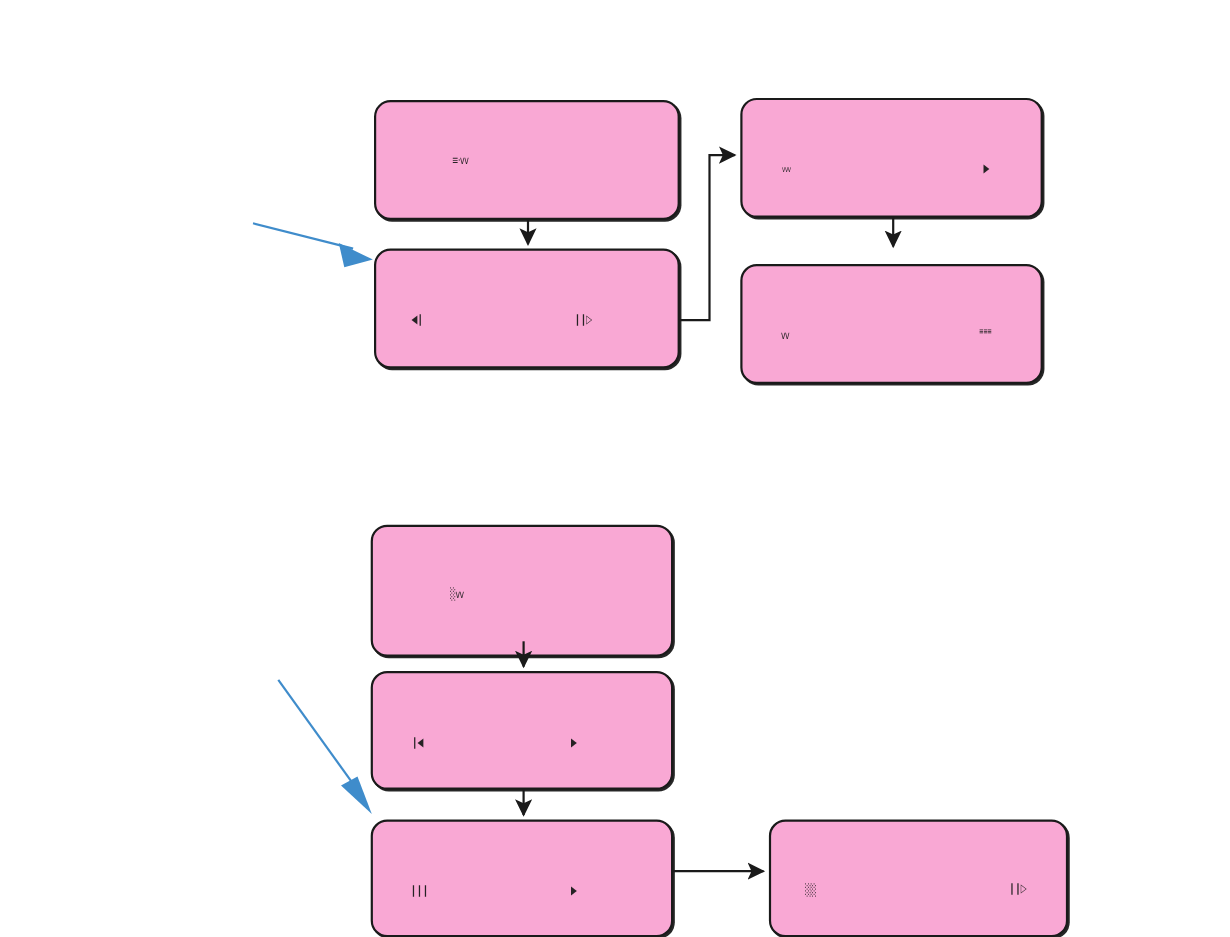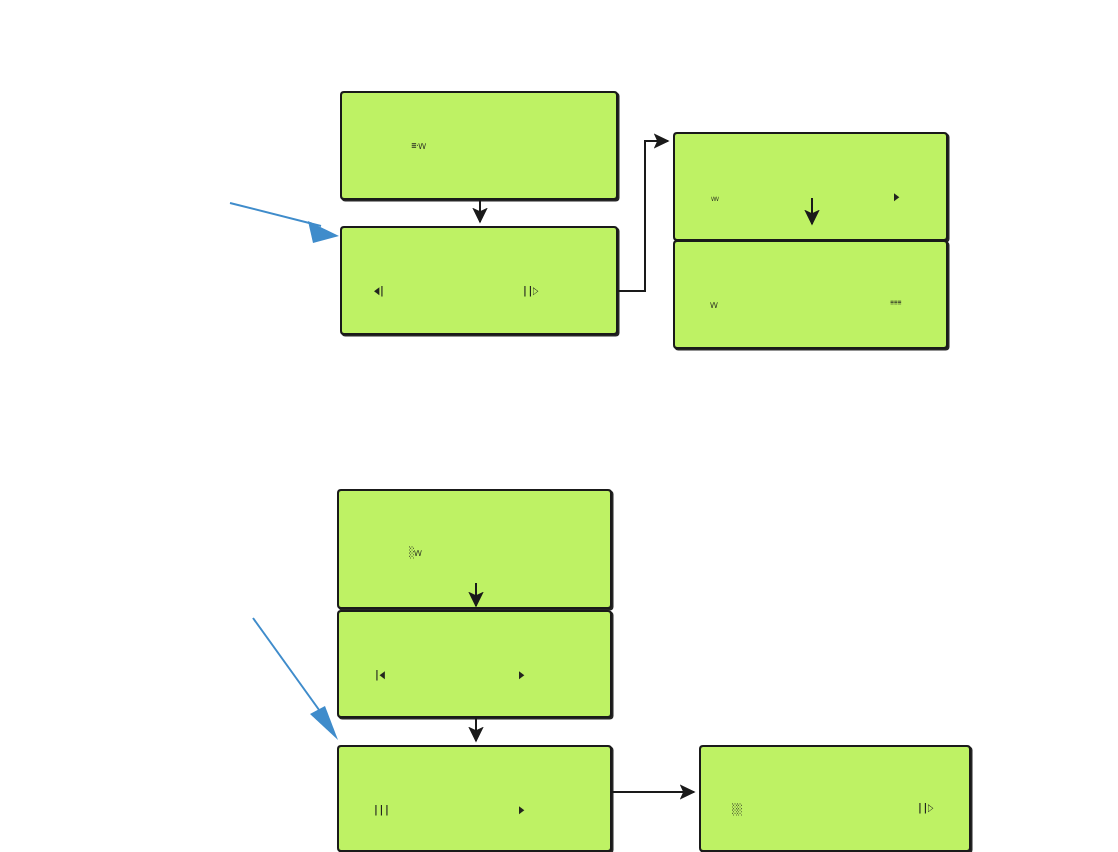--- a/index.html
+++ b/index.html
@@ -2,23 +2,23 @@
 <html><head>
 <meta charset="utf-8">
 <style>
   html,body{margin:0;padding:0;background:#ffffff;}
   body{width:1118px;height:852px;position:relative;overflow:hidden;
        font-family:"Liberation Sans", sans-serif;}
   #canvas{position:absolute;left:0;top:0;width:1118px;height:852px;}
 
   .node{
     position:absolute;
-    background:#bef264;
+    background:#f9a8d4;
     border:2.5px solid #1a1a1a;
-    border-radius:4px;
+    border-radius:15px;
     box-sizing:border-box;
     box-shadow:1.5px 1.5px 0 0 rgba(20,20,20,0.92);
   }
   
   .gl{
     display:inline-block;
     font-size:5px;
     line-height:5px;
     letter-spacing:-0.4px;
     color:#1b1b1b;
@@ -43,31 +43,31 @@
 
   <div class="node" style="left:340px;top:91px;width:278px;height:109px;">
     <span class="glyph-center gl big" style="left:69px;top:50px;">≡·ᴠᴠ</span>
   </div>
 
   <div class="node" style="left:340px;top:226px;width:278px;height:109px;">
     <span class="glyph-left gl big" style="left:32px;top:60px;">◀❙</span>
     <span class="glyph-right gl big" style="left:180px;top:60px;">❙❙▷</span>
   </div>
 
-  <div class="node" style="left:673px;top:89px;width:275px;height:109px;margin-top:43px;">
+  <div class="node" style="left:673px;top:89px;width:275px;height:109px;">
     <span class="glyph-left gl" style="left:36px;top:62px;">ᴠᴠᴠ</span>
     <span class="glyph-right gl big" style="left:219px;top:60px;">▶</span>
   </div>
 
   <div class="node" style="left:673px;top:240px;width:275px;height:109px;">
     <span class="glyph-left gl big" style="left:35px;top:60px;">ᴠᴠ</span>
     <span class="glyph-right gl" style="left:215px;top:58px;">≡≡≡</span>
   </div>
 
-  <div class="node" style="left:337px;top:477px;width:275px;height:120px;margin-top:12px;">
+  <div class="node" style="left:337px;top:477px;width:275px;height:120px;">
     <span class="glyph-center gl big" style="left:70px;top:59px;">░ᴠᴠ</span>
   </div>
 
   <div class="node" style="left:337px;top:610px;width:275px;height:108px;">
     <span class="glyph-left gl big" style="left:35px;top:60px;">❙◀</span>
     <span class="glyph-right gl big" style="left:180px;top:60px;">▶</span>
   </div>
 
   <div class="node" style="left:337px;top:745px;width:275px;height:107px;">
     <span class="glyph-left gl big" style="left:34px;top:60px;">❙❙❙</span>

